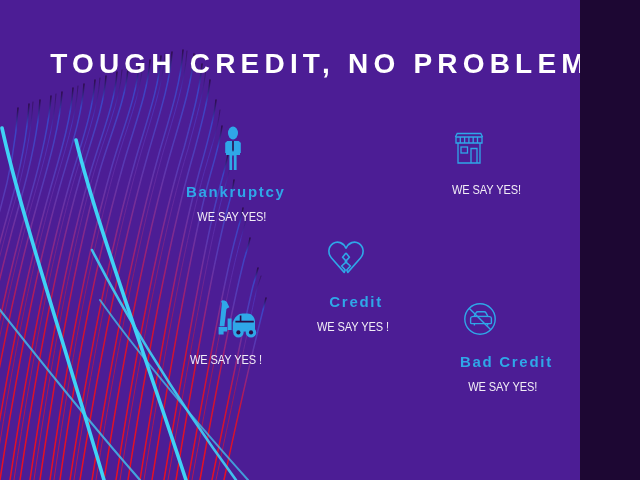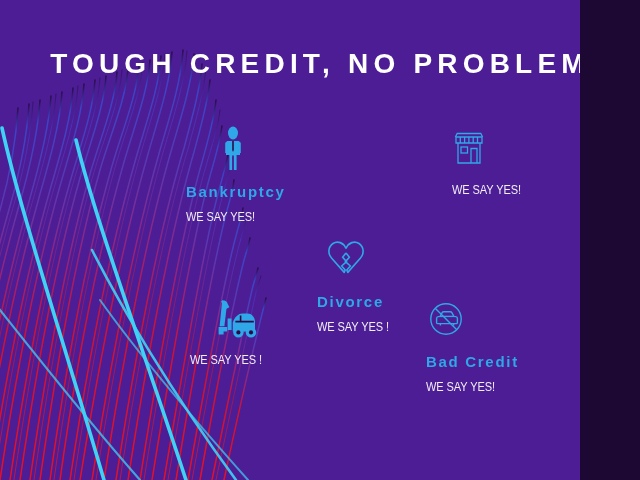--- a/index.html
+++ b/index.html
@@ -37,20 +37,21 @@
     font-family: "Liberation Sans", sans-serif;
     font-size: 28px;
     font-weight: 700;
     letter-spacing: 5.2px;
     white-space: nowrap;
   }
 
   
   .feature {
     position: absolute;
+    text-align: center;
   }
   .feature .icon-wrap {
     display: block;
     height: 46px;
     margin-bottom: 12px;
   }
   .feature .icon-wrap svg {
     display: block;
   }
   .feature .f-label {
@@ -83,21 +84,21 @@
 
   #feature-new-to-credit { left: 452px; top: 126px; }
   #feature-new-to-credit .icon-wrap { padding-left: -0px; }
 
   #feature-divorce      { left: 317px; top: 236px; }
   #feature-divorce .icon-wrap { padding-left: 8px; }
 
   #feature-repossession { left: 190px; top: 296px; }
   #feature-repossession .icon-wrap { padding-left: 24px; }
 
-  #feature-bad-credit   { left: 426px; top: 296px; }
+  #feature-bad-credit   { left: 460px; top: 296px; }
   #feature-bad-credit .icon-wrap { padding-left: -0px; }
 </style>
 </head>
 <body>
 
 <div id="stage">
 
   <svg id="wave-art" viewBox="0 0 300 480" preserveAspectRatio="none" xmlns="http://www.w3.org/2000/svg">
     <defs>
       <linearGradient id="waveGrad" x1="0" y1="0" x2="0" y2="1">
@@ -212,21 +213,21 @@
 
   <div class="feature" id="feature-divorce">
     <span class="icon-wrap">
       <svg width="42" height="46" viewBox="0 0 42 46" xmlns="http://www.w3.org/2000/svg">
         <g fill="none" stroke="#2fa7e8" stroke-width="1.6" stroke-linejoin="round">
           <path d="M21 12.5 C18.5 6.5 12.5 4.5 8 7.5 C3.2 10.7 2.5 17.4 6.5 22 L19.2 36.4 L20.2 34 L16.6 30 L21.6 25.6 L17.6 21.2 L21 17"></path>
           <path d="M21 12.5 C23.5 6.5 29.5 4.5 34 7.5 C38.8 10.7 39.5 17.4 35.5 22 L22.8 36.4 L21.8 34 L25.4 30 L20.4 25.6 L24.4 21.2 L21 17"></path>
         </g>
       </svg>
     </span>
-    <span class="f-label">Divorce</span>
+    <span class="f-label">Credit</span>
     <span class="f-sub">WE SAY YES !</span>
   </div>
 
   <div class="feature" id="feature-repossession">
     <span class="icon-wrap">
       <svg width="44" height="46" viewBox="0 0 44 46" xmlns="http://www.w3.org/2000/svg">
         <g fill="#2fa7e8">
           <path d="M7.5 5 C9.5 4 12 4.6 13 6.4 L15.4 11.2 L11.6 13.2 L9.2 8.4 C8.3 6.6 6.4 6.2 7.5 5 Z"></path>
           <path d="M8.2 4.2 L13.2 6.6 L10.4 30.2 L5.6 30.2 Z"></path>
           <path d="M4.6 31 L13.2 31 L13.2 35.6 L9.6 35.6 L9.6 38.4 L4.6 38.4 Z"></path>

